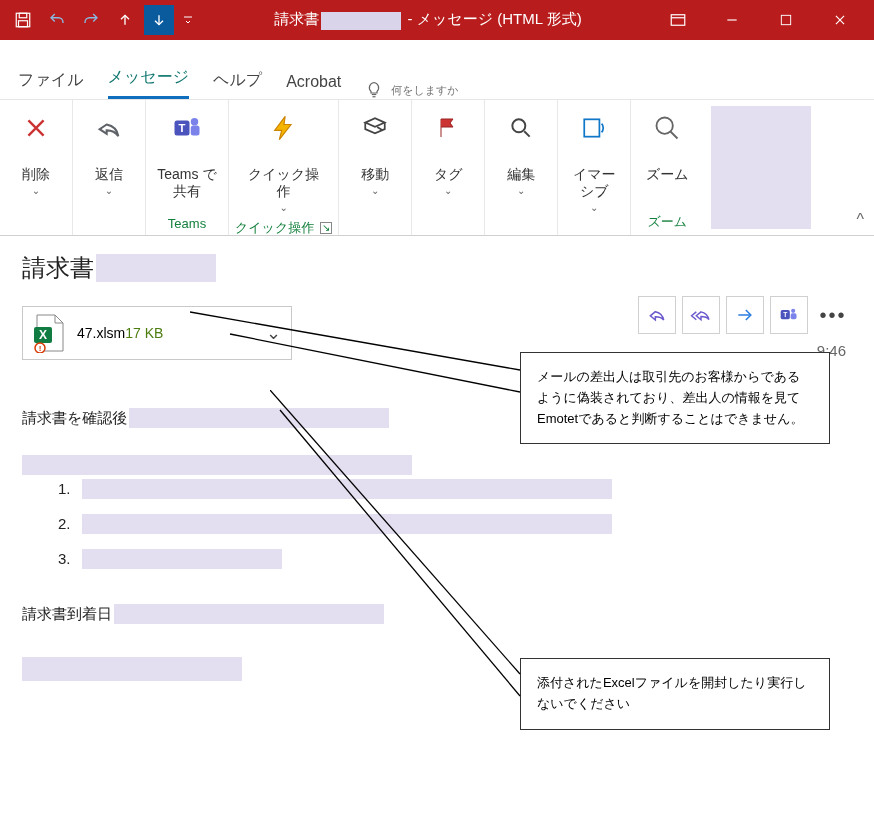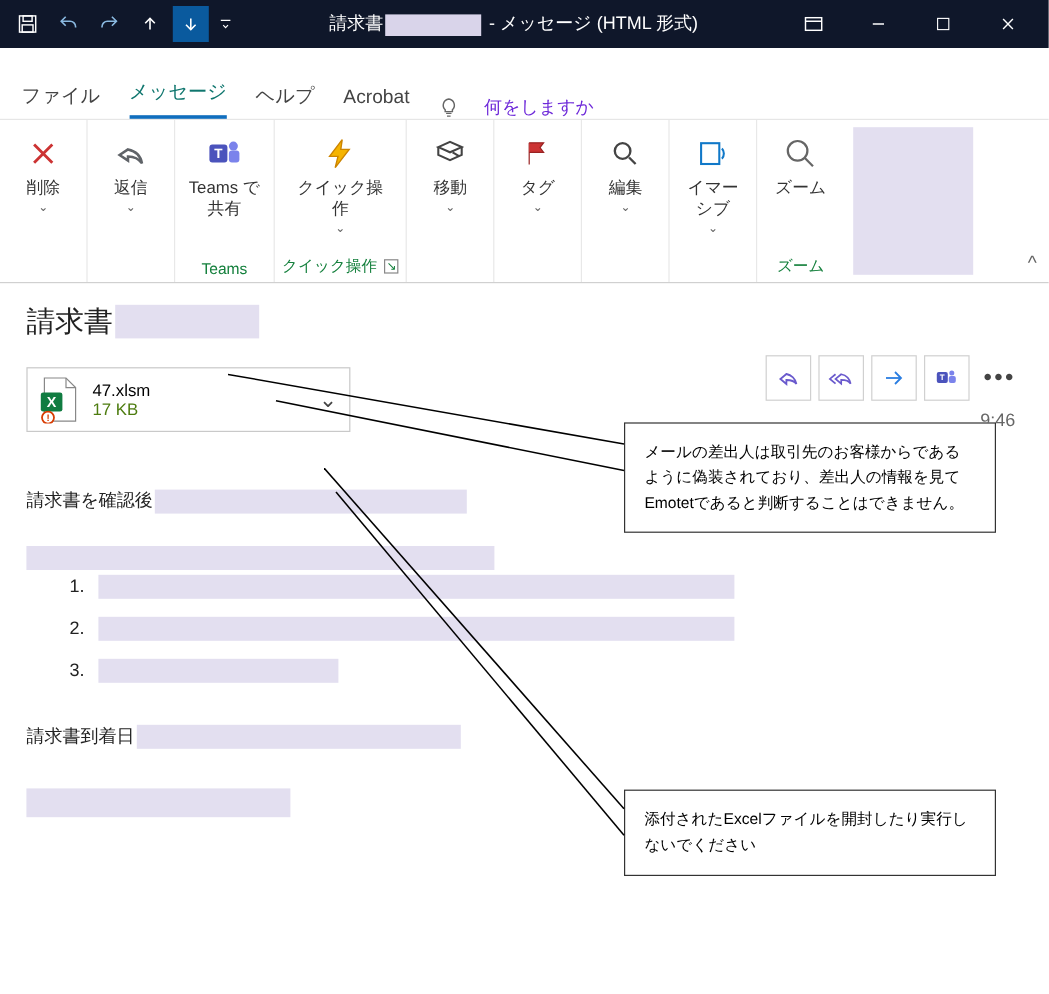--- a/index.html
+++ b/index.html
@@ -6,21 +6,21 @@
   body {
     font-family: "Yu Gothic UI", "Meiryo", "Segoe UI", sans-serif;
     font-size: 14px;
     background: #fff;
     width: 874px;
     height: 828px;
     overflow: hidden;
     position: relative;
   }
   .titlebar {
-    background: #0f172a;
+    background: #b91c1c;
     color: #fff;
     height: 40px;
     display: flex;
     align-items: center;
     padding: 11px 4px;
   }
   .titlebar .qat { display: flex; align-items: center; gap: 4px; padding-left: 4px; }
   .titlebar .qat-btn { width: 30px; height: 30px; display:flex; align-items:center; justify-content:center; color:#fff; }
   .titlebar .qat-btn.active { background: #0a5a9e; }
   .titlebar .title { flex: 1; text-align: center; font-size: 15px; white-space: nowrap; overflow: hidden; }
@@ -32,21 +32,21 @@
     display: flex;
     align-items: flex-end;
     gap: 24px;
     padding: 0 18px;
     height: 60px;
     border-bottom: 1px solid #e6e6e6;
     background: #fff;
   }
   .tabs .tab { padding: 10px 0 8px 0; font-size: 16px; color: #444; }
   .tabs .tab.active { color: #0f766e; border-bottom: 3px solid #106ebe; font-weight: 400; }
-  .tabs .tellme { display:flex; align-items:center; gap:20px; color:#6d28d9; font-size:15px; }
+  .tabs .tellme { display:flex; align-items:center; gap:8px; color:#737373; font-size:11px; }
 
   .ribbon {
     display: flex;
     align-items: stretch;
     height: 136px;
     background: #fff;
     border-bottom: 1px solid #d0d0d0;
     position: relative;
   }
   .ribbon-group {
@@ -57,21 +57,21 @@
     border-right: 1px solid #e8e8e8;
     padding: 4px 6px 2px 6px;
   }
   .ribbon-items { display:flex; gap: 2px; align-items:flex-start; }
   .rbtn {
     display:flex; flex-direction:column; align-items:center; justify-content:flex-start;
     width: 60px; min-height: 94px; padding: 6px 2px; text-align:center;
     font-size: 14px; color:#333;
   }
   .rbtn .ico { width: 36px; height: 36px; display:flex; align-items:center; justify-content:center; margin-bottom:2px; }
-  .rbtn .lbl { line-height: 1.2; }
+  .rbtn .lbl { line-height: 1.2; margin-top: 18px; }
   .rbtn .caret { font-size: 10px; color:#666; margin-top:2px; }
   .group-label { font-size: 13px; color:#15803d; padding-bottom:2px; display:flex; align-items:center; gap:6px;}
   .group-label .dlg { font-size:10px; border:1px solid #888; width:12px; height:12px; display:inline-flex; align-items:center; justify-content:center;}
   .ribbon .masked { background:#e3dff0; width:100px; margin:6px 8px; }
   .ribbon .chevup { position:absolute; right:10px; bottom:6px; color:#666; font-size:16px; }
 
   .content { padding: 16px 22px; position:relative; }
   .subject { font-size: 24px; font-weight: 400; color:#222; display:flex; align-items:center; gap:2px;}
   .mask-box { background:#e3dff0; display:inline-block; }
 
@@ -83,21 +83,21 @@
   .sender-mask { width:180px; height:32px; background:#e3dff0; }
 
   .attachment {
     margin-top: 22px;
     border:1px solid #c9c9c9;
     width: 270px;
     display:flex; align-items:center; padding:6px 10px;
     position:relative;
   }
   .attachment .xicon { width:34px; height:40px; margin-right:10px; }
-  .attachment .ainfo { display:flex; flex-direction:column; font-size:14px; }
+  .attachment .ainfo { display:flex; flex-direction:row; font-size:14px; }
   .attachment .drop { margin-left:auto; font-size:18px; color:#444;}
 
   .body-text { margin-top: 44px; font-size:15px; color:#222; line-height:1.8;}
   .body-text .line { display:flex; align-items:center; gap:2px;}
 
   .callout {
     position:absolute;
     border:1px solid #333;
     background:#fff;
     padding:14px 16px;

